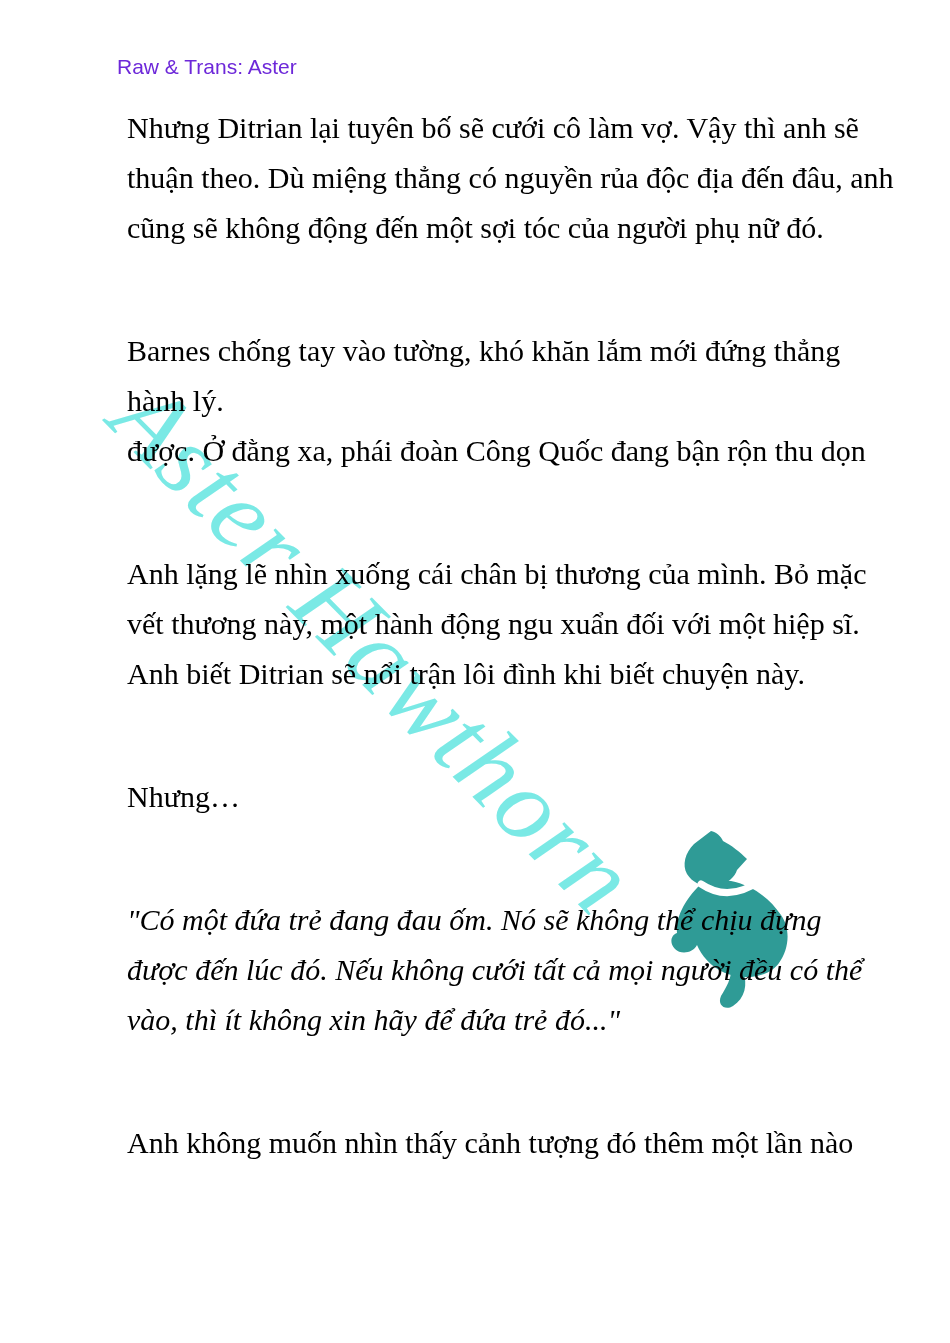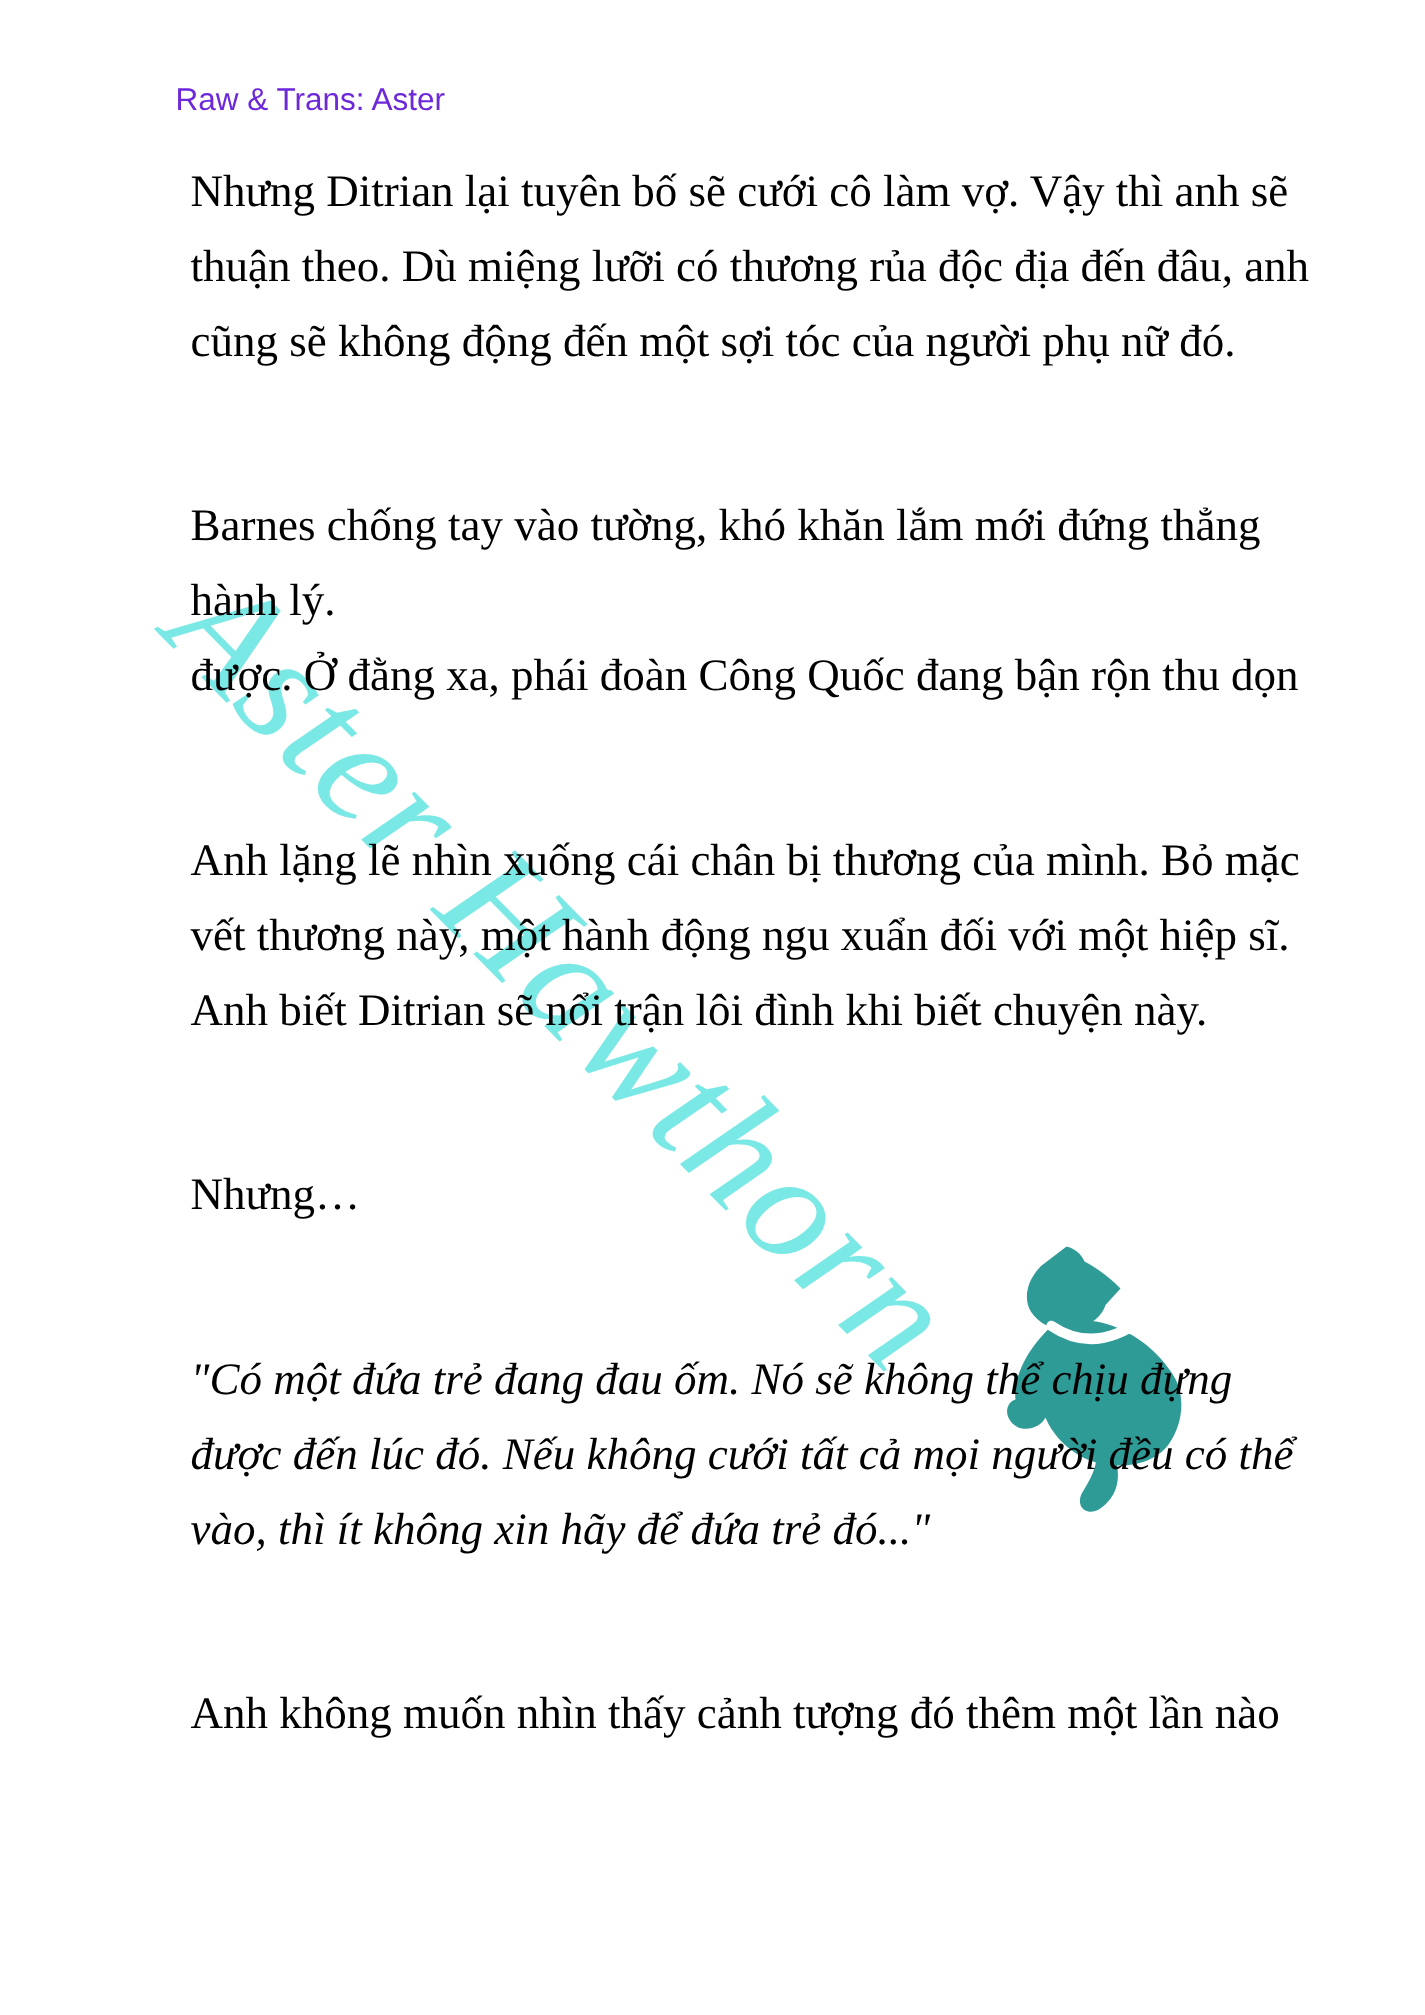--- a/index.html
+++ b/index.html
@@ -83,21 +83,21 @@
     <path class="fill" d="M 40 48 C 22 62, 8 84, 10 102 C 4 104, 2 112, 8 118 C 14 124, 26 122, 30 114 C 34 124, 44 136, 58 142 C 78 150, 102 146, 112 132 C 122 118, 124 98, 114 84 C 102 66, 84 54, 64 50 Z"></path>
     <path class="fill" d="M 44 0 L 27 13 C 18 22, 15 34, 20 43 C 26 53, 40 58, 51 55 C 61 52, 68 46, 70 39 L 80 28 C 73 21, 64 14, 56 10 C 54 5, 49 1, 44 0 Z"></path>
     <path class="collar" d="M 34 53 Q 62 72, 94 49"></path>
   </svg>
 
   <div class="header-credit">Raw &amp; Trans: Aster</div>
 
   <div class="content">
       <div class="paragraph">
         <div class="line">Nhưng Ditrian lại tuyên bố sẽ cưới cô làm vợ. Vậy thì anh sẽ</div>
-        <div class="line">thuận theo. Dù miệng lưỡi có thương rủa độc địa đến đâu, anh</div>
+        <div class="line">thuận theo. Dù miệng thẳng có nguyền rủa độc địa đến đâu, anh</div>
         <div class="line">cũng sẽ không động đến một sợi tóc của người phụ nữ đó.</div>
       </div>
       <div class="paragraph">
         <div class="line">Barnes chống tay vào tường, khó khăn lắm mới đứng thẳng</div>
         <div class="line">hành lý.</div>
         <div class="line">được. Ở đằng xa, phái đoàn Công Quốc đang bận rộn thu dọn</div>
       </div>
       <div class="paragraph">
         <div class="line">Anh lặng lẽ nhìn xuống cái chân bị thương của mình. Bỏ mặc</div>
         <div class="line">vết thương này, một hành động ngu xuẩn đối với một hiệp sĩ.</div>

